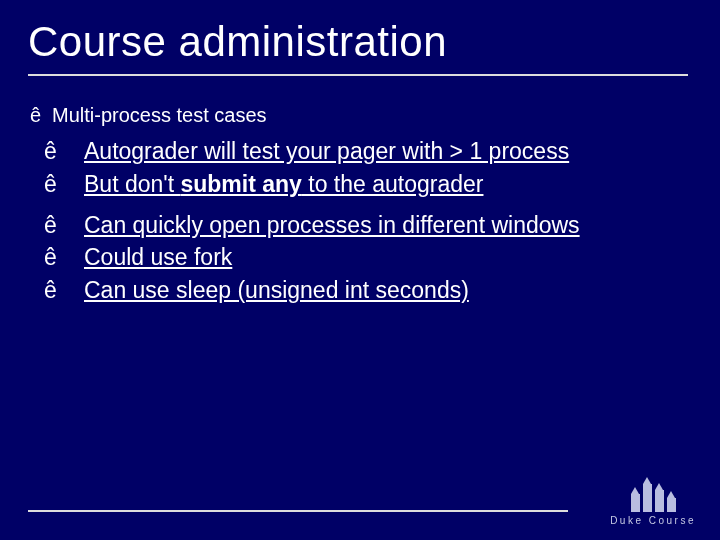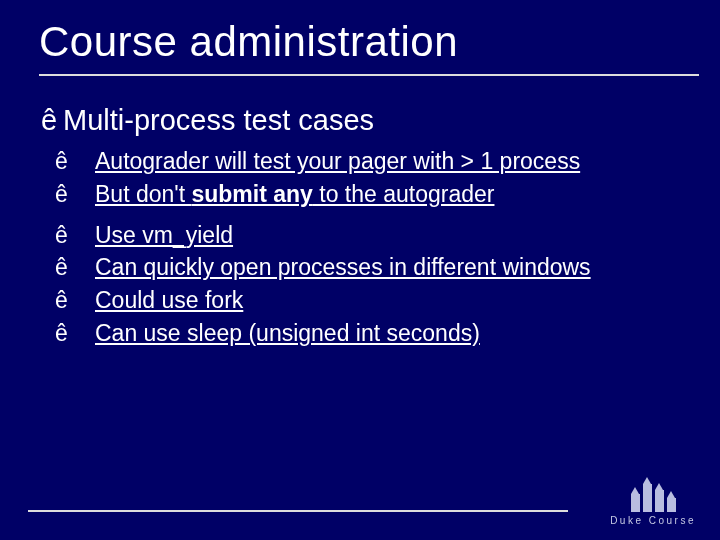--- a/index.html
+++ b/index.html
@@ -6,41 +6,41 @@
   html, body { width: 720px; height: 540px; overflow: hidden; }
   body {
     background: #000066;
     color: #ffffff;
     font-family: Arial, Helvetica, sans-serif;
     position: relative;
   }
   .slide {
     width: 720px;
     height: 540px;
-    padding: 18px 28px 0 39px;
+    padding: 18px 28px 0 28px;
     position: relative;
   }
   .title {
     font-size: 42px;
     font-weight: normal;
     color: #ffffff;
     margin-bottom: 8px;
     letter-spacing: 0.5px;
   }
   .rule {
     border: none;
     border-top: 2px solid #dddddd;
     margin: 0 0 28px 0;
     width: 660px;
   }
   .content {
     padding-left: 2px;
   }
   .l1 {
-    font-size: 29px;
+    font-size: 20px;
     margin-bottom: 10px;
     margin-top: 6px;
   }
   .l2 {
     font-size: 23px;
     margin-left: 34px;
     margin-bottom: 4px;
     line-height: 1.25;
   }
   .bullet {
@@ -120,23 +120,20 @@
       <span class="bullet">ê</span><span>Autograder will test your pager with &gt; 1 process</span>
     </div>
     <div class="l2 l2-wrap">
       <span class="bullet">ê</span><span>But don't </span><b>submit any</b><span> to the autograder</span>
     </div>
 
     <div class="gap"></div>
 
 
     <div class="l2 l2-wrap">
-      <span class="bullet">ê</span><span>Use vm_yield</span>
-    </div>
-    <div class="l2 l2-wrap">
       <span class="bullet">ê</span><span>Can quickly open processes in different windows</span>
     </div>
     <div class="l2 l2-wrap">
       <span class="bullet">ê</span><span>Could use fork</span>
     </div>
     <div class="l2 l2-wrap">
       <span class="bullet">ê</span><span>Can use sleep (unsigned int seconds)</span>
     </div>
 
   </div>

